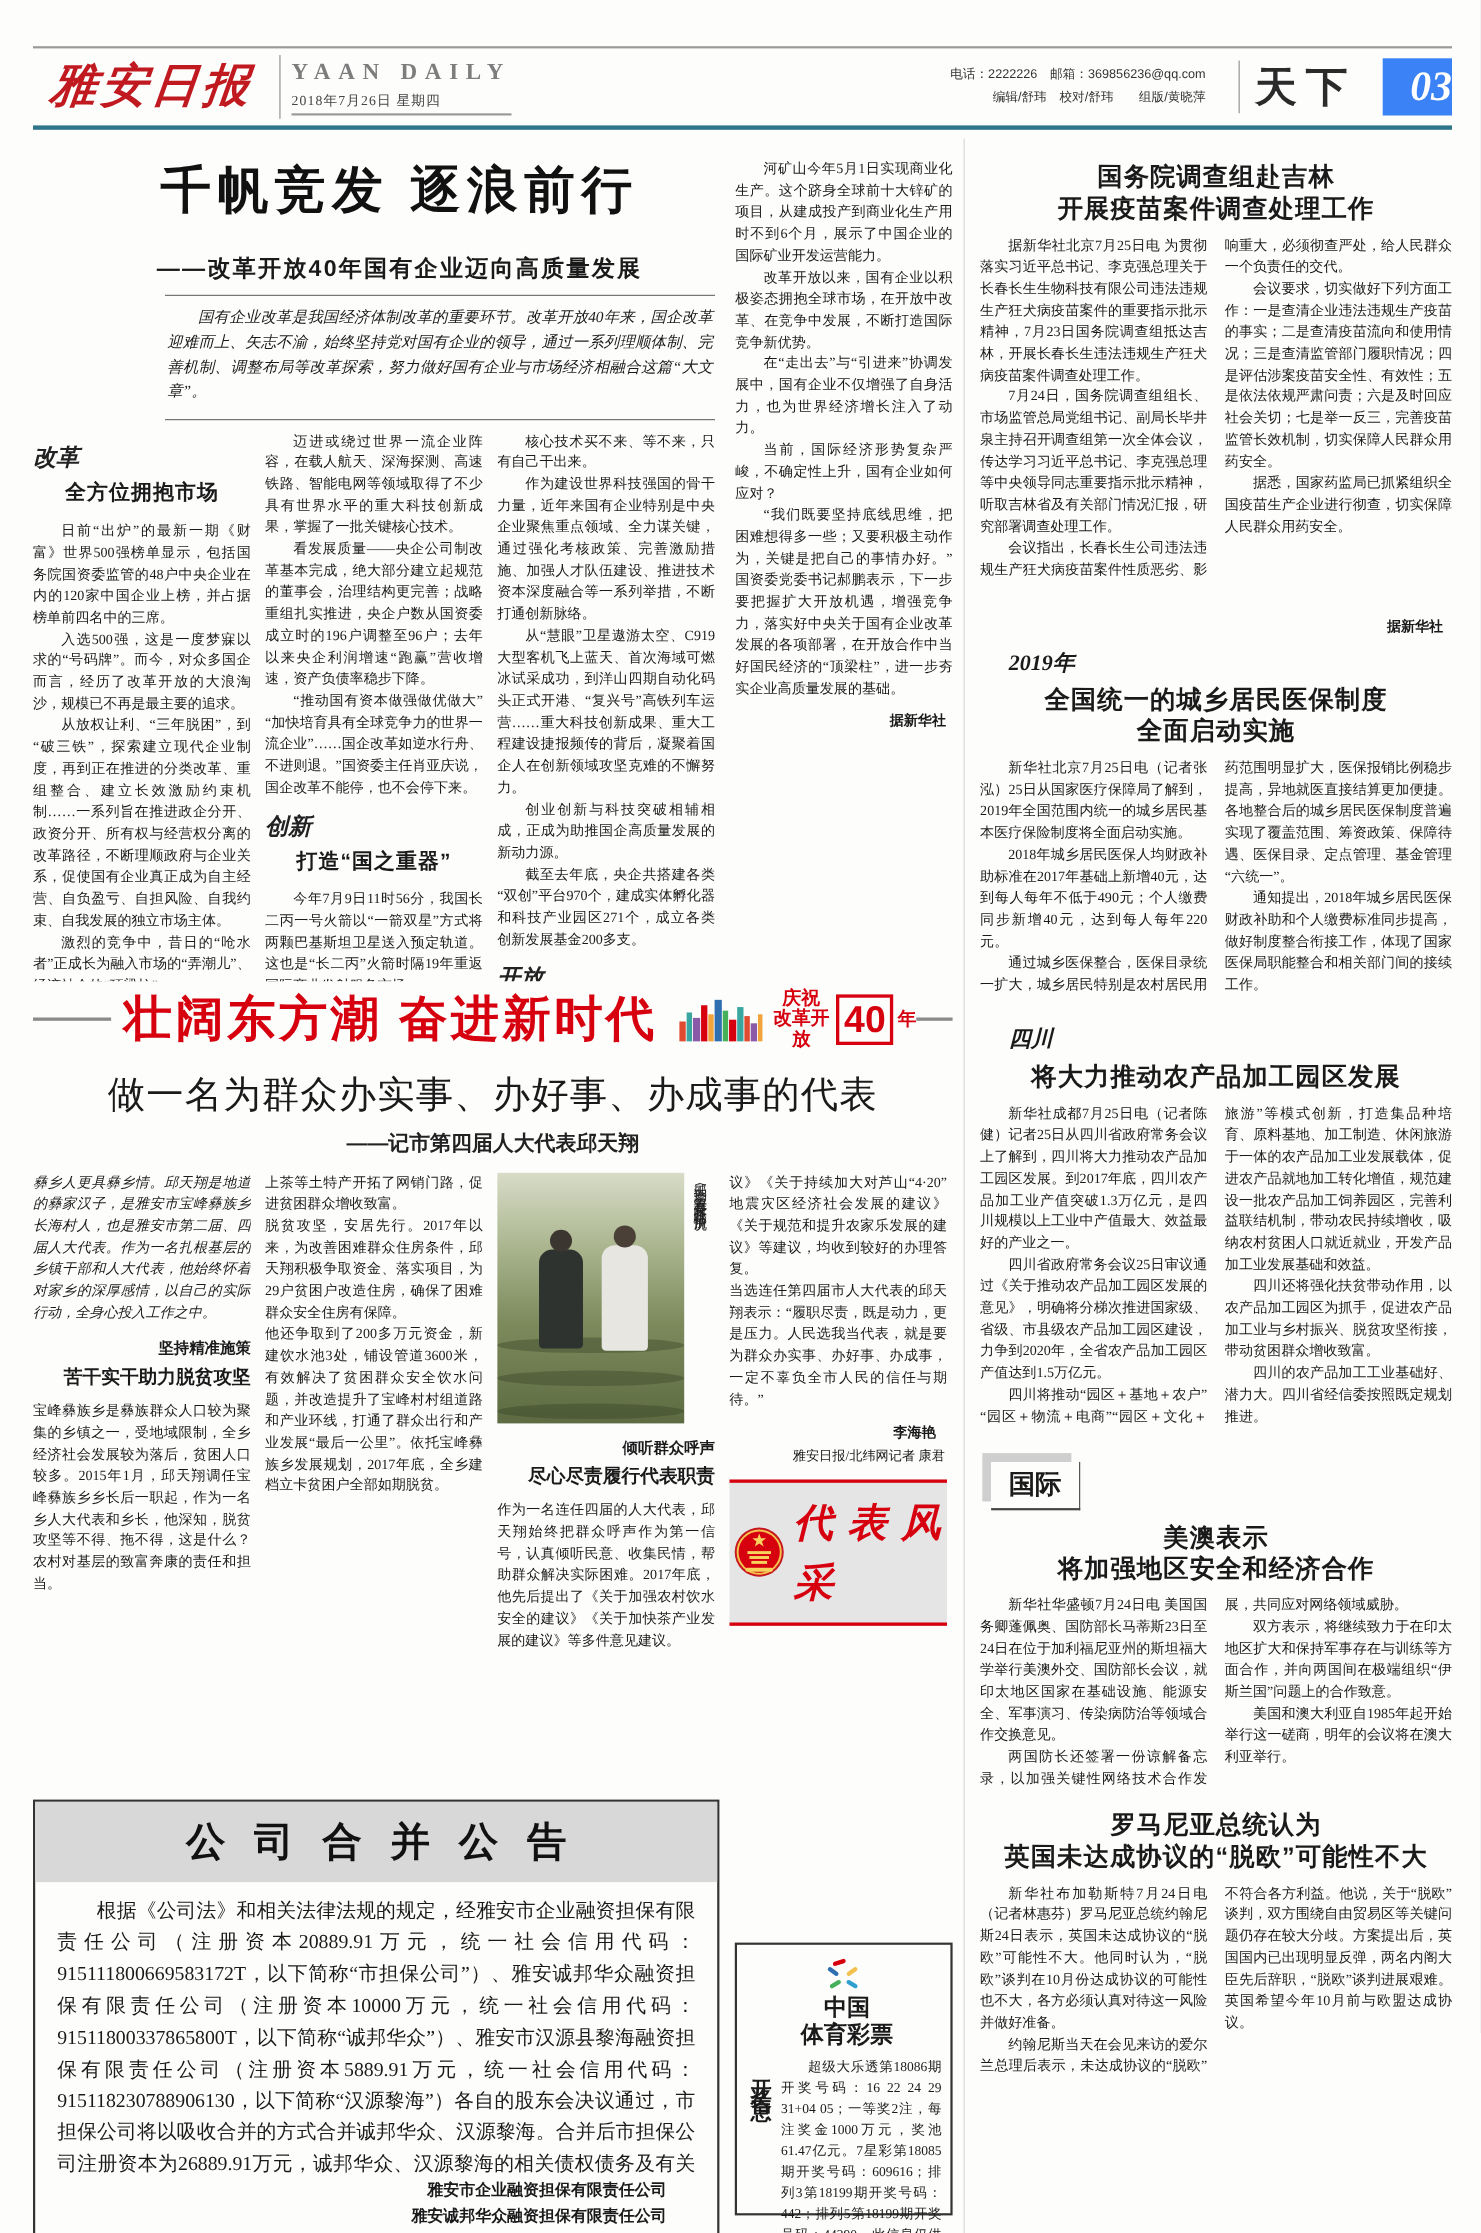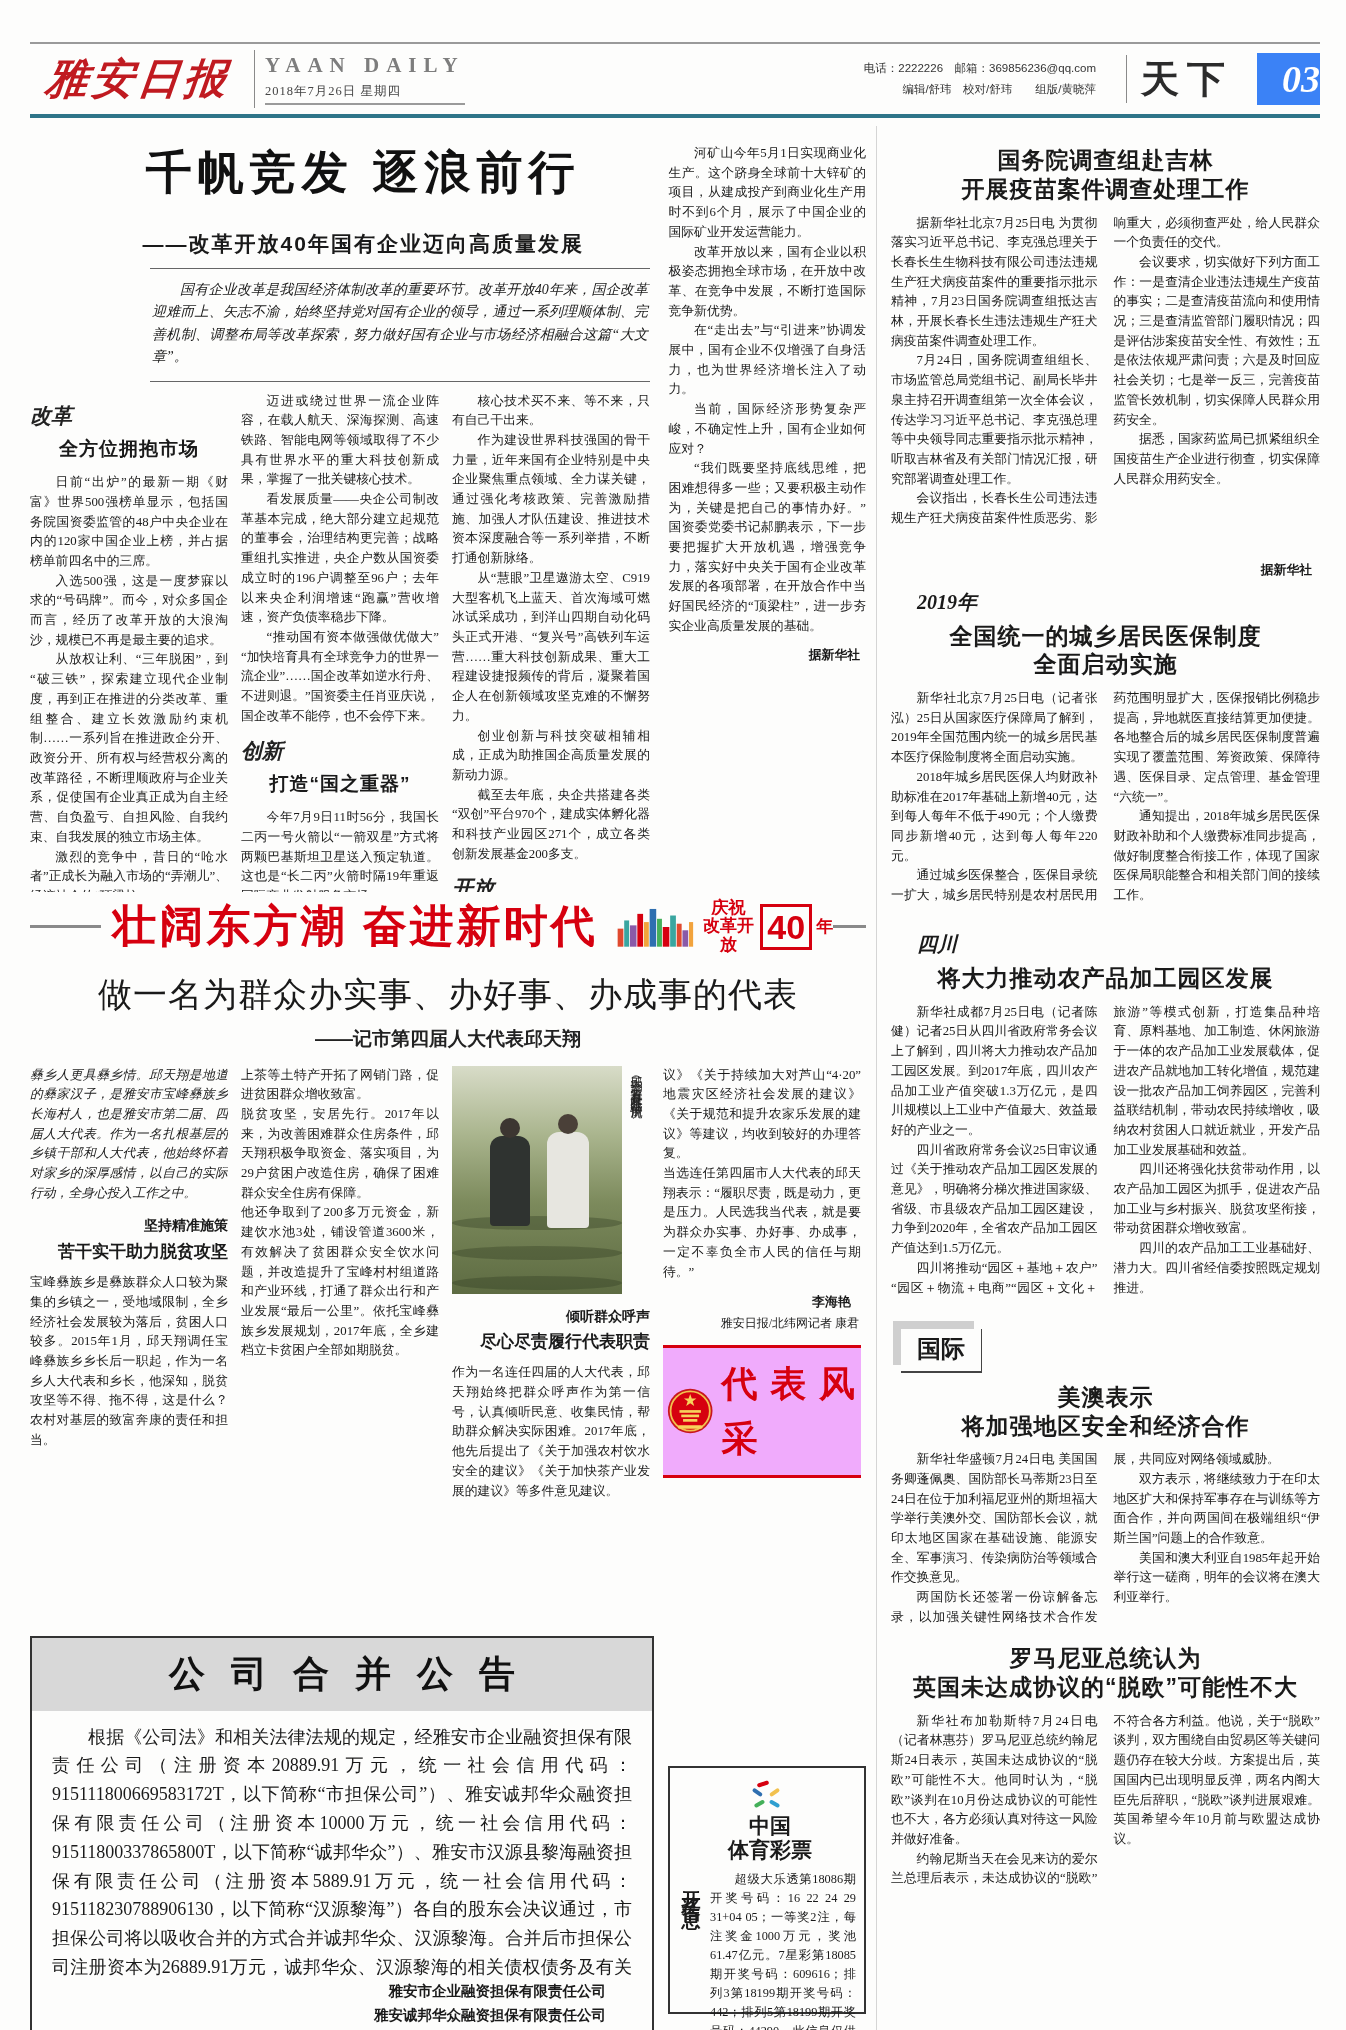--- a/index.html
+++ b/index.html
@@ -105,21 +105,21 @@
   .person-b::before { content:""; position:absolute; left:11px; top:-18px; width:20px; height:20px;
     border-radius:50%; background:#4a4038; }
   .photo-caption { writing-mode:vertical-rl; font-size:12px; line-height:1.3; color:#222;
     height:228px; padding-left:6px; letter-spacing:2px; }
   .sign-block { margin-top:10px; }
   .sign1 { text-align:right; font-weight:bold; font-size:13px; padding-right:10px; }
   .sign2 { text-align:right; font-size:12px; padding-right:2px; margin-top:2px; }
 
   
   .daibiao { margin-top:12px; border-top:3px solid #d6000f; border-bottom:3px solid #d6000f;
-    padding:8px 4px; display:flex; align-items:center; justify-content:center; background:#f0abfc; }
+    padding:8px 4px; display:flex; align-items:center; justify-content:center; background:#e5e5e5;font-style:italic; }
   .daibiao-title { color:#d6000f; font-family:"Liberation Sans",sans-serif; font-weight:900;
     font-size:36px; letter-spacing:2px; margin-left:8px; }
 
   
   .bottom-row { display:flex; margin-top:14px; }
   .notice { width:624px; border:2px solid #333; }
   .notice-title { background:#d8d8d8; text-align:center; font-family:"Liberation Sans",sans-serif;
     font-weight:900; font-size:36px; letter-spacing:26px; padding:12px 0 12px 26px; color:#111; }
   .notice-body { padding:12px 20px 10px; font-size:18px; line-height:1.6; text-align:justify;
     height:268px; overflow:hidden; }

